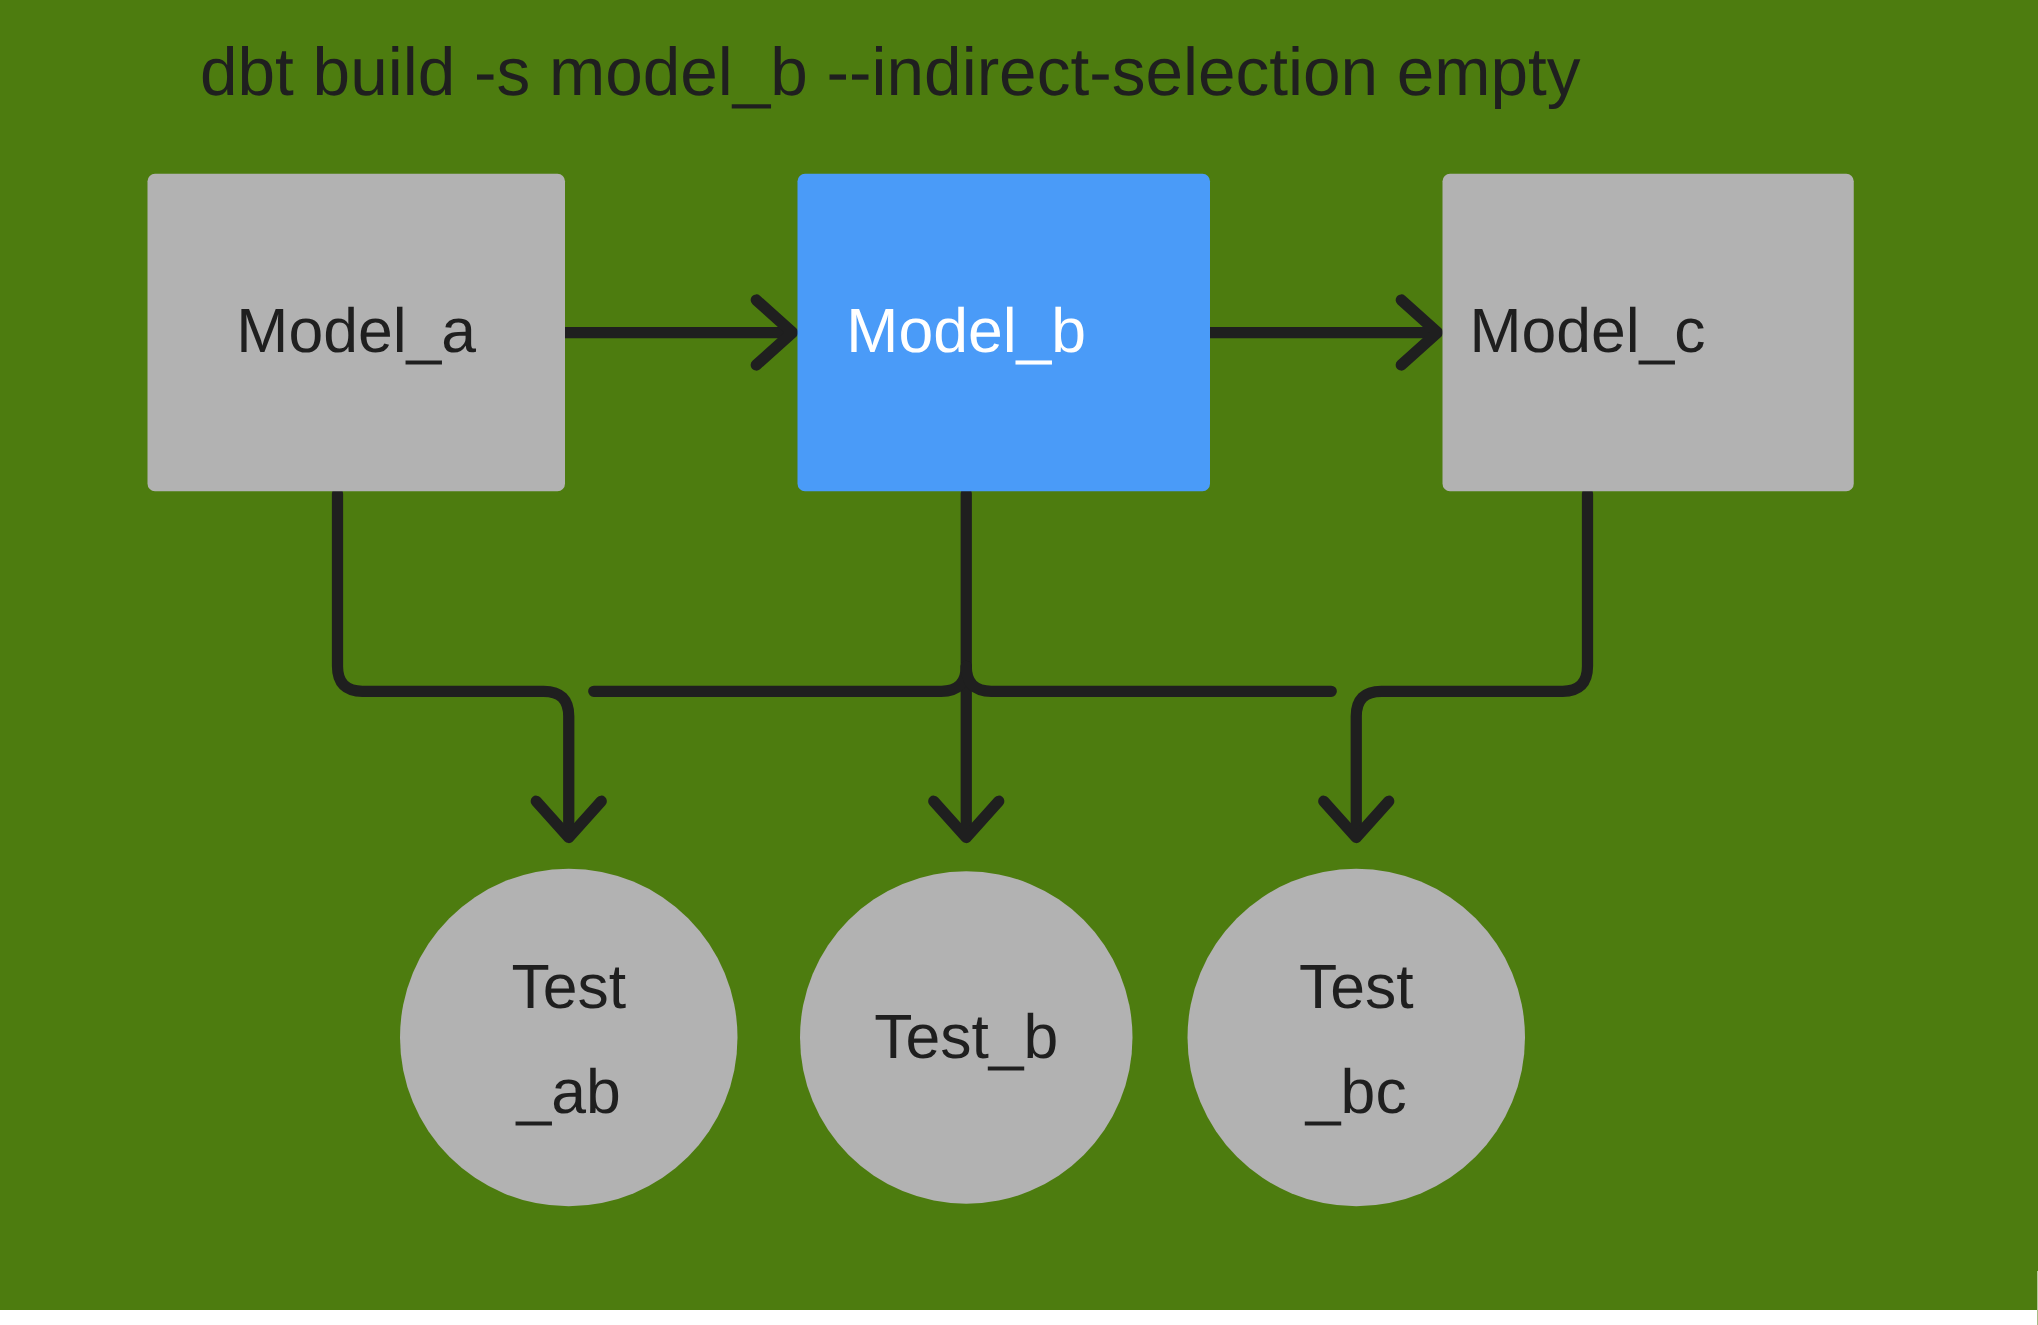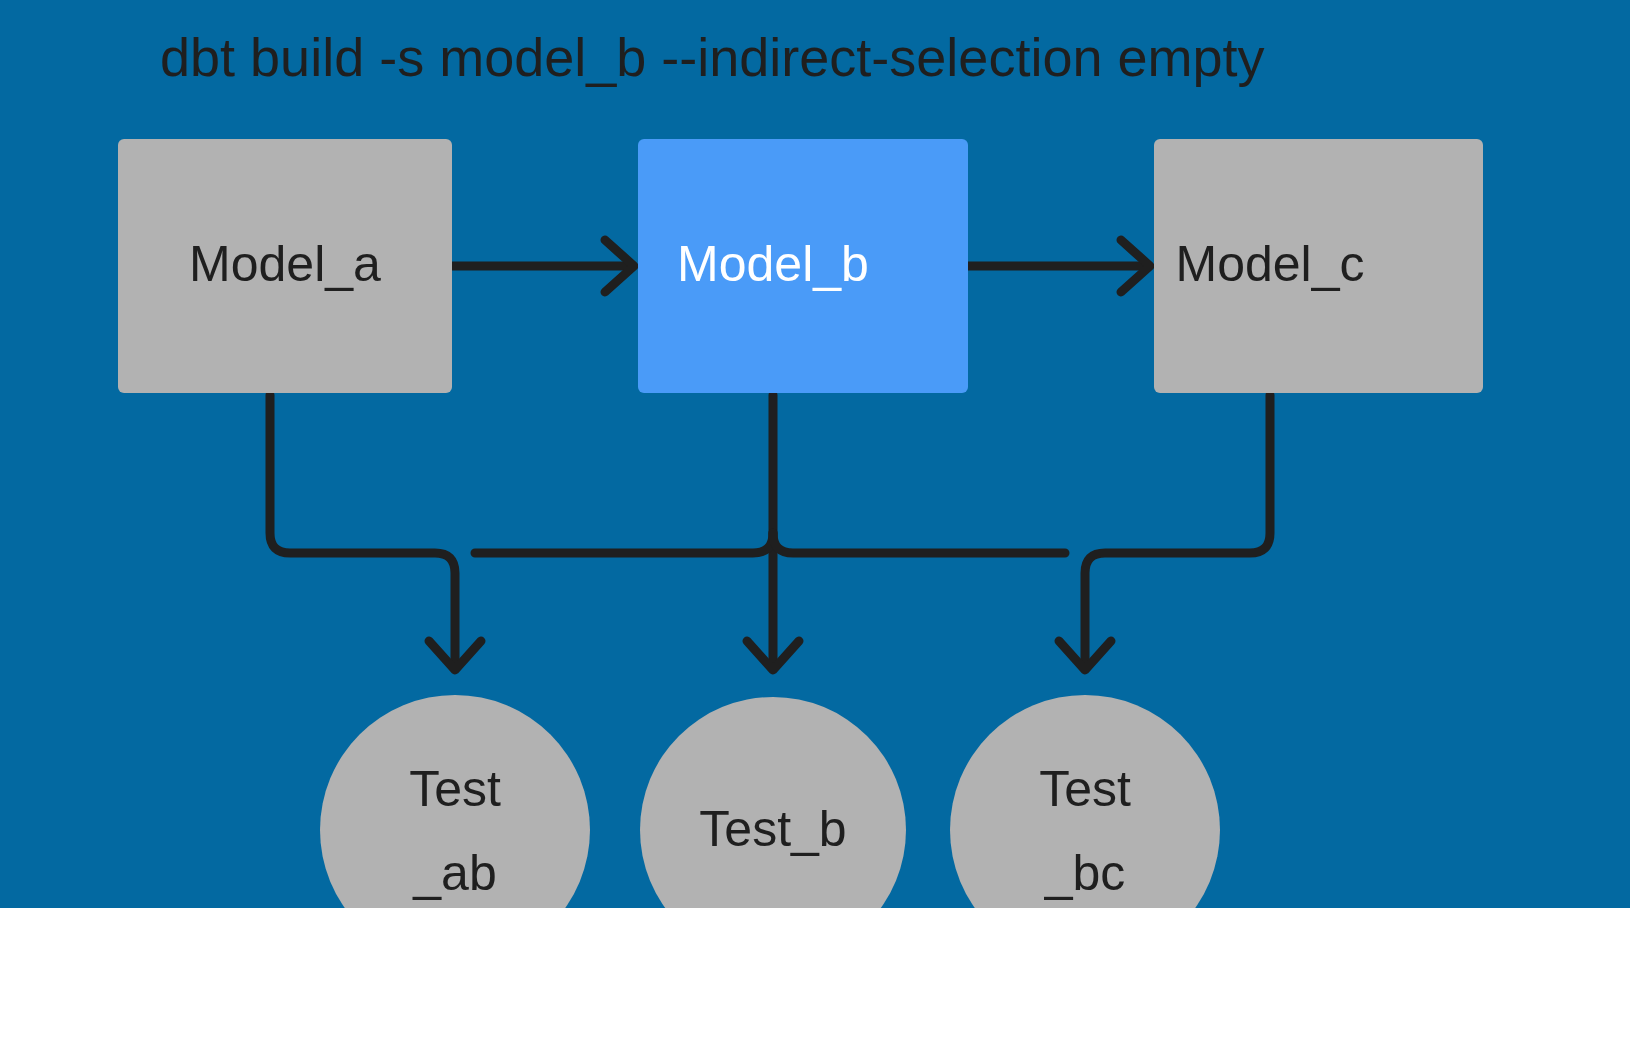--- a/index.html
+++ b/index.html
@@ -7,22 +7,22 @@
     margin: 0;
     padding: 0;
     background: #ffffff;
   }
   body {
     font-family: "Liberation Sans", sans-serif;
   }
   #canvas {
     position: relative;
     width: 1630px;
-    height: 908px;
-    background: #0369a1;
+    height: 1048px;
+    background: #4d7c0f;
     overflow: hidden;
   }
   #diagram-svg {
     position: absolute;
     left: 0;
     top: 0;
     width: 1630px;
     height: 1060px;
   }
   .title-text {

